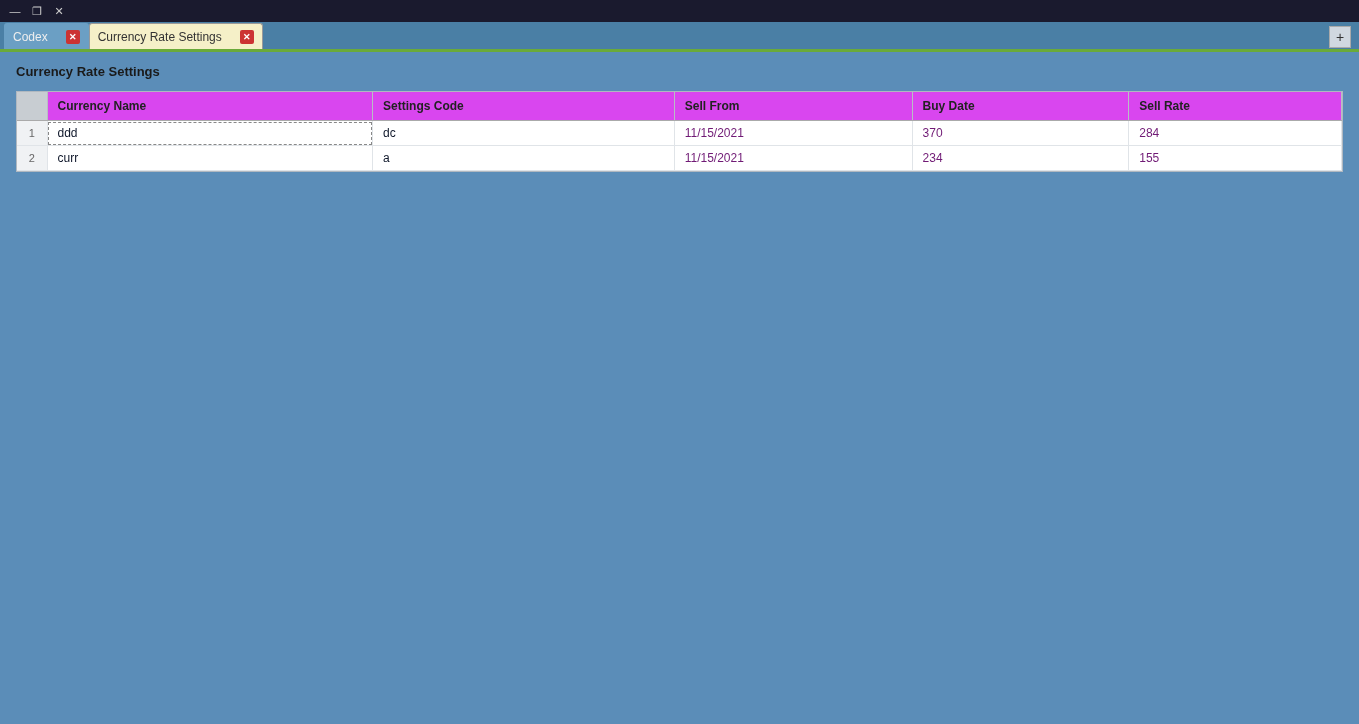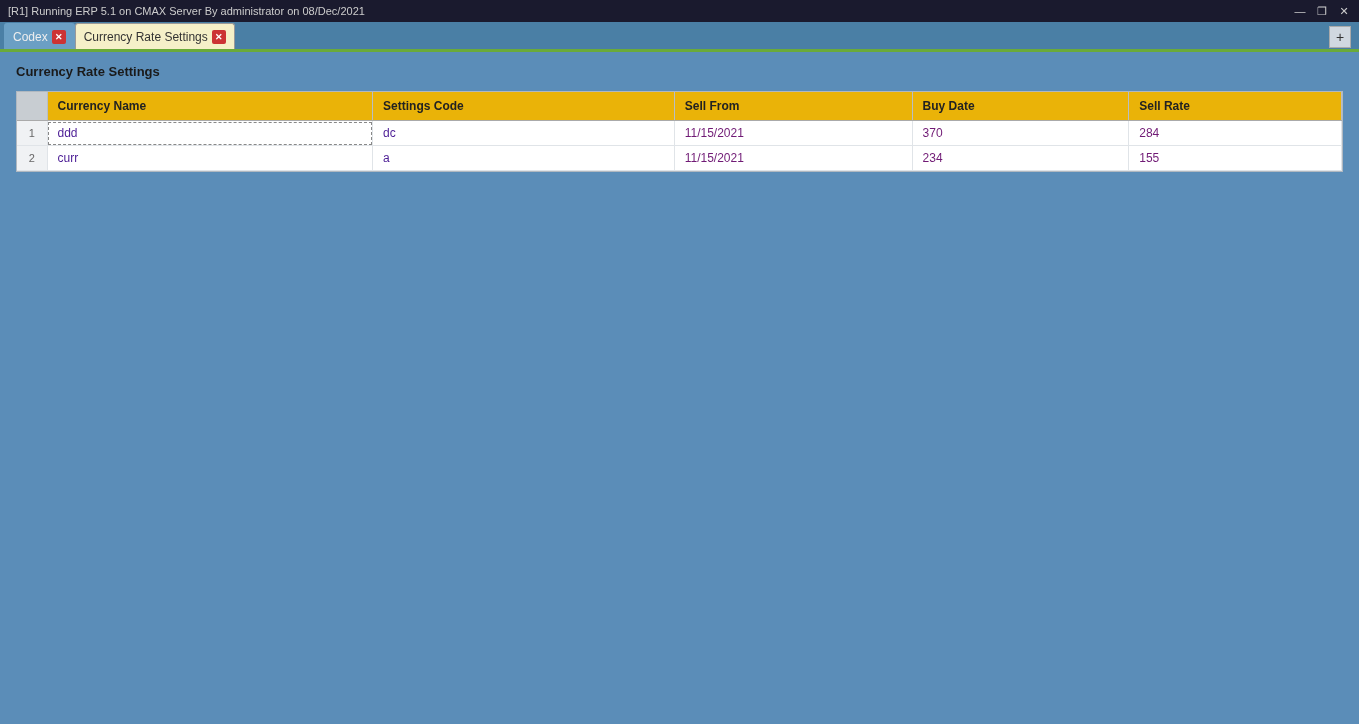--- a/index.html
+++ b/index.html
@@ -52,21 +52,21 @@
       align-items: flex-end;
       padding-left: 4px;
       border-bottom: 3px solid #6aaa3a;
       position: relative;
     }
     .tab {
       height: 26px;
       display: flex;
       align-items: center;
       padding: 0 8px;
-      gap: 4px;
+      gap: 18px;
       font-size: 12px;
       cursor: pointer;
       border-radius: 3px 3px 0 0;
       border: 1px solid transparent;
       border-bottom: none;
     }
     .tab.inactive {
       background: #6b9fc4;
       color: #eee;
     }
@@ -126,21 +126,21 @@
     .data-table-wrapper {
       background: white;
       border: 1px solid #b0b8c0;
     }
     .data-table {
       width: 100%;
       border-collapse: collapse;
       font-size: 12px;
     }
     .data-table thead tr {
-      background: #eab308;
+      background: #d946ef;
     }
     .data-table thead th {
       padding: 7px 10px;
       text-align: left;
       border-right: 1px solid #b8bec4;
       border-bottom: 1px solid #aaa;
       font-weight: 600;
       color: #222;
       white-space: nowrap;
     }
@@ -162,38 +162,35 @@
       color: #701a75;
     }
     .data-table tbody td.row-num {
       text-align: center;
       color: #666;
       background: #f0f2f4;
       font-size: 11px;
       width: 30px;
     }
     .data-table tbody td.link-cell {
-      color: #4c1d95;
+      color: #0f172a;
       text-decoration: none;
       cursor: pointer;
     }
 
     
     .selected-row td.currency-name-cell {
       outline: 1px dashed #888;
       outline-offset: -2px;
     }
   </style>
 </head>
 <body>
 
 <div class="title-bar">
-  <div class="title-bar-left">
-    <span>[R1] Running ERP 5.1 on CMAX Server By administrator on 08/Dec/2021</span>
-  </div>
   <div class="title-bar-controls">
     <div class="title-btn">—</div>
     <div class="title-btn">❐</div>
     <div class="title-btn">✕</div>
   </div>
 </div>
 
 <div class="tab-bar">
   <div class="tab inactive">
     <span>Codex</span>

